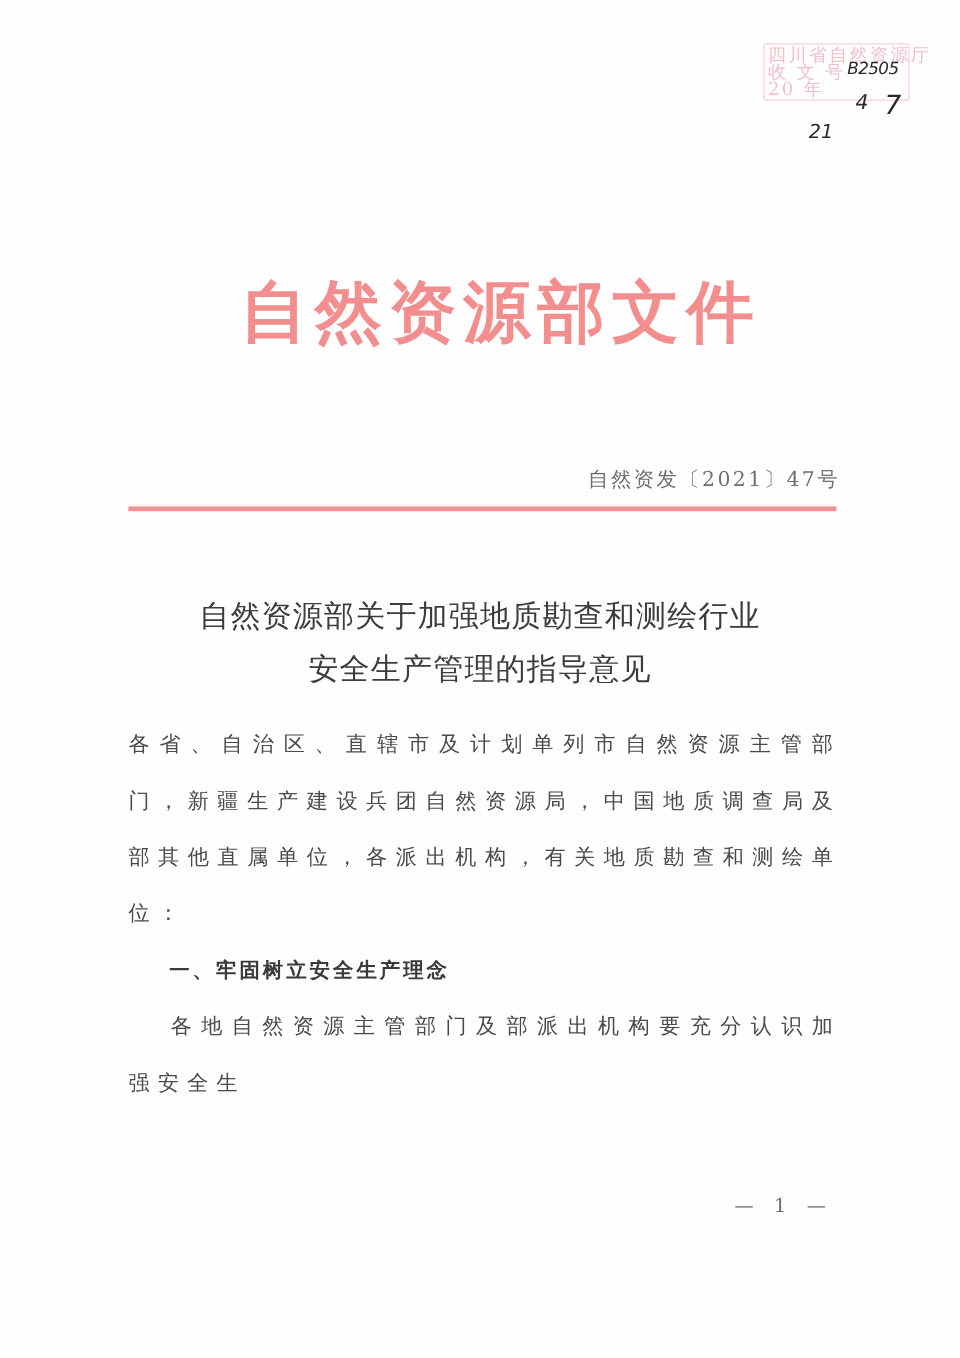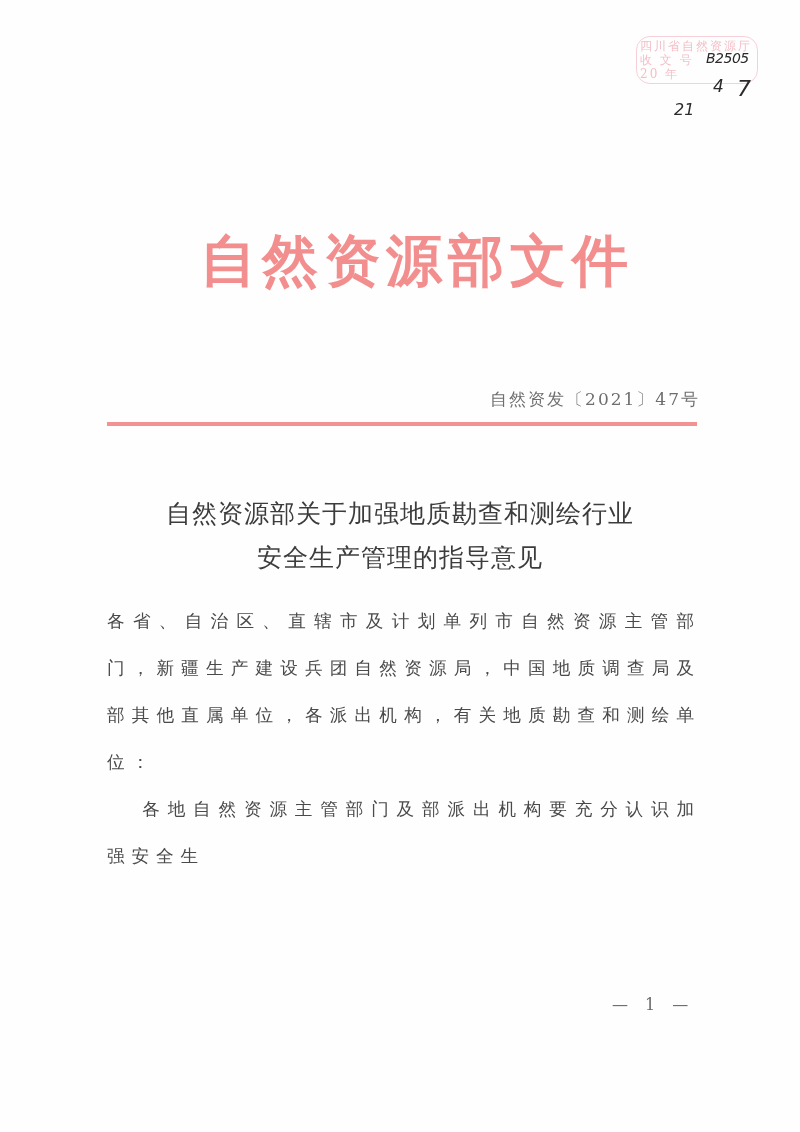--- a/index.html
+++ b/index.html
@@ -22,24 +22,24 @@
       background: #fefefe;
     }
     
     .stamp {
       position: absolute;
       left: 636px;
       top: 36px;
       width: 122px;
       height: 48px;
       border: 1px solid rgba(235, 120, 140, 0.35);
-      border-radius: 14px;
+      border-radius: 3px;
       color: rgba(230, 110, 130, 0.45);
       font-family: "DejaVu Serif", serif;
-      font-size: 12px;
+      font-size: 15px;
       line-height: 14px;
       padding: 2px 3px;
       box-sizing: border-box;
     }
     .stamp-line { white-space: nowrap; letter-spacing: 2px; }
     .handwriting {
       position: absolute;
       font-family: "DejaVu Sans", sans-serif;
       color: #2b2b2b;
       font-style: italic;
@@ -151,17 +151,18 @@
 
   <div class="red-rule"></div>
 
   <div class="doc-title">
     <div>自然资源部关于加强地质勘查和测绘行业</div>
     <div>安全生产管理的指导意见</div>
   </div>
 
   <div class="body-text">
     <p class="para">各省、自治区、直辖市及计划单列市自然资源主管部门，新疆生产建设兵团自然资源局，中国地质调查局及部其他直属单位，各派出机构，有关地质勘查和测绘单位：</p>
+    <p class="para section-heading">一、牢固树立安全生产理念</p>
     <p class="para indent">各地自然资源主管部门及部派出机构要充分认识加强安全生</p>
   </div>
 
   <div class="page-number">— 1 —</div>
 </div>
 
 </body></html>

